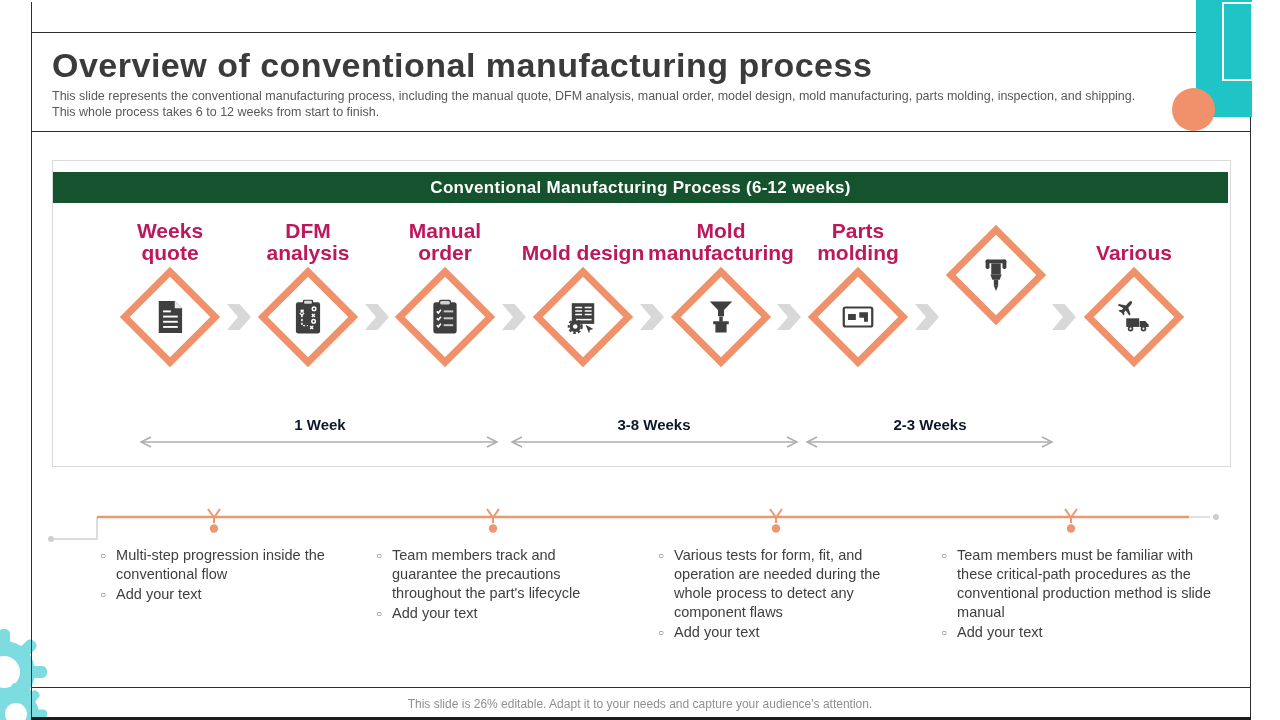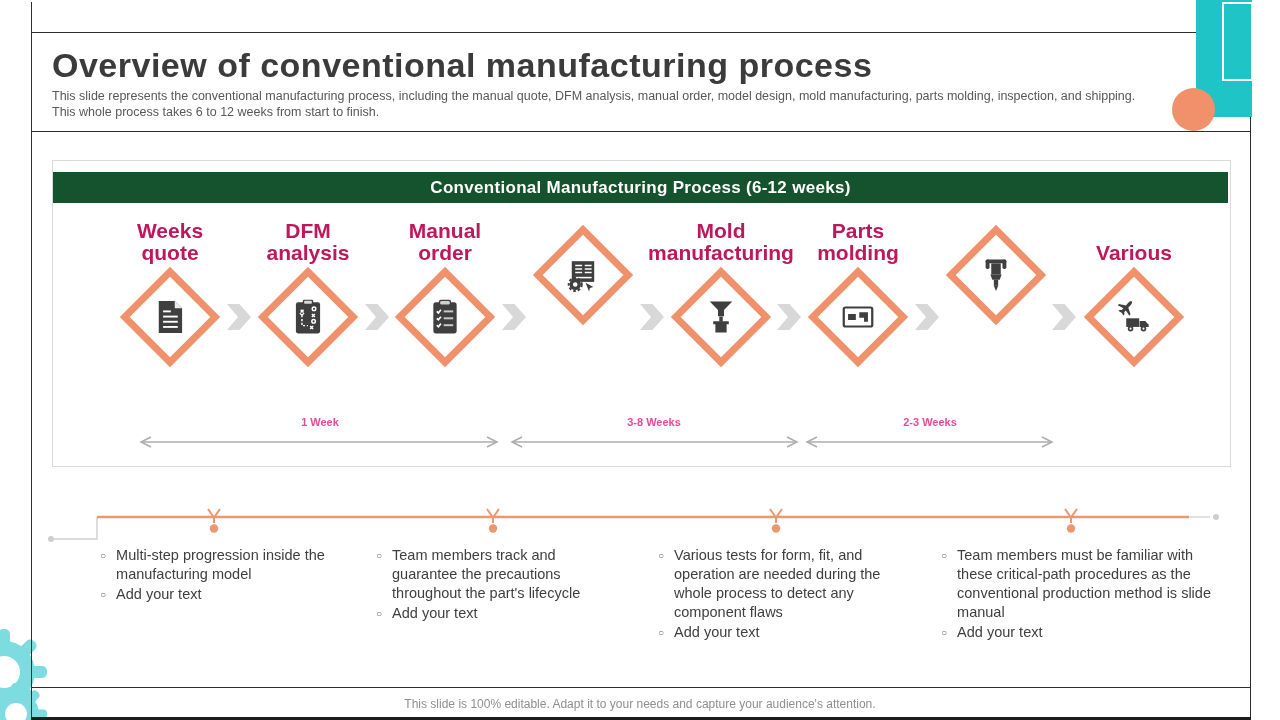--- a/index.html
+++ b/index.html
@@ -27,22 +27,22 @@
   .step{position:absolute;top:222px;width:124px;text-align:center;z-index:4;}
   .step-label{height:42px;display:flex;align-items:flex-end;justify-content:center;
               font-size:21px;line-height:22px;font-weight:bold;color:#be185d;}
   .dbox{position:relative;width:100px;height:100px;margin:3px auto 0;}
   .dsq{position:absolute;left:50%;top:50%;width:57px;height:57px;border:7px solid #ef926b;
        background:#fff;transform:translate(-50%,-50%) rotate(45deg);}
   .dicon{position:absolute;left:50%;top:50%;width:38px;height:38px;transform:translate(-50%,-50%);}
   .chev{position:absolute;top:304px;width:24px;height:26px;background:#d8d8d8;z-index:4;
         clip-path:polygon(0 0,52% 0,100% 50%,52% 100%,0 100%,46% 50%);}
   
-  .dur{position:absolute;top:416px;width:140px;text-align:center;font-size:11px;font-weight:bold;
-       color:#ec4899;z-index:4;}
+  .dur{position:absolute;top:416px;width:140px;text-align:center;font-size:15px;font-weight:bold;
+       color:#0f172a;z-index:4;}
   
   .note-col{position:absolute;top:546px;z-index:4;font-size:14.5px;line-height:19px;color:#3f3f3f;}
   .note-item{display:flex;margin:0 0 1px 0;}
   .note-item::before{content:"○";font-size:10px;line-height:19px;color:#6a6a6a;margin-right:10px;flex:0 0 auto;}
   .footer{position:absolute;left:0;top:697px;width:1280px;text-align:center;font-size:12px;
           color:#8f8f8f;z-index:4;}
   svg{display:block;}
 </style>
 </head>
 <body>
@@ -151,20 +151,21 @@
             <g stroke="#c9c9c9" stroke-width="2.3">
               <path d="M20.5 15.5 h11"></path>
               <path d="M20.5 23.5 h11"></path>
               <path d="M20.5 31.5 h11"></path>
             </g>
           </svg>
         </span>
       </div>
   </div>
   <div class="step" style="left:521px;">
+    <div class="step-label">Mold design</div>
     <div class="dbox">
         <div class="dsq"></div>
       <span class="dicon">
           <svg viewBox="0 0 44 44" width="38" height="38">
             <path d="M9 6 h26 v24 H9 z" fill="#3f3f3f"></path>
             <g stroke="#fff" stroke-width="1.8">
               <path d="M13 11 h8 M13 15 h8 M13 19 h8"></path>
               <path d="M24 11 h8 M24 15 h8 M24 19 h8"></path>
               <path d="M13 25 h19"></path>
             </g>
@@ -297,21 +298,21 @@
     </g>
     <g stroke="#ec9770" fill="none" stroke-width="2">
       <path d="M1025 9 L1031 17.5 L1037 9"></path>
         <path d="M1031 17.5 V23"></path>
         <circle cx="1031" cy="28.5" r="4.2" fill="#ec9770" stroke="none"></circle>
     </g>
   </svg>
 
   <div class="note-col" style="left:100px;width:240px;">
     <div class="note-item">
-        <span>Multi-step progression inside the manufacturing model</span>
+        <span>Multi-step progression inside the conventional flow</span>
       </div>
     <div class="note-item">
         <span>Add your text</span>
       </div>
   </div>
   <div class="note-col" style="left:376px;width:230px;">
     <div class="note-item">
         <span>Team members track and guarantee the precautions throughout the part's lifecycle</span>
       </div>
     <div class="note-item">
@@ -328,15 +329,15 @@
   </div>
   <div class="note-col" style="left:941px;width:275px;">
     <div class="note-item">
         <span>Team members must be familiar with these critical-path procedures as the conventional production method is slide manual</span>
       </div>
     <div class="note-item">
         <span>Add your text</span>
       </div>
   </div>
 
-  <div class="footer">This slide is 100% editable. Adapt it to your needs and capture your audience's attention.</div>
+  <div class="footer">This slide is 26% editable. Adapt it to your needs and capture your audience's attention.</div>
 
 </div>
 
 </body></html>

